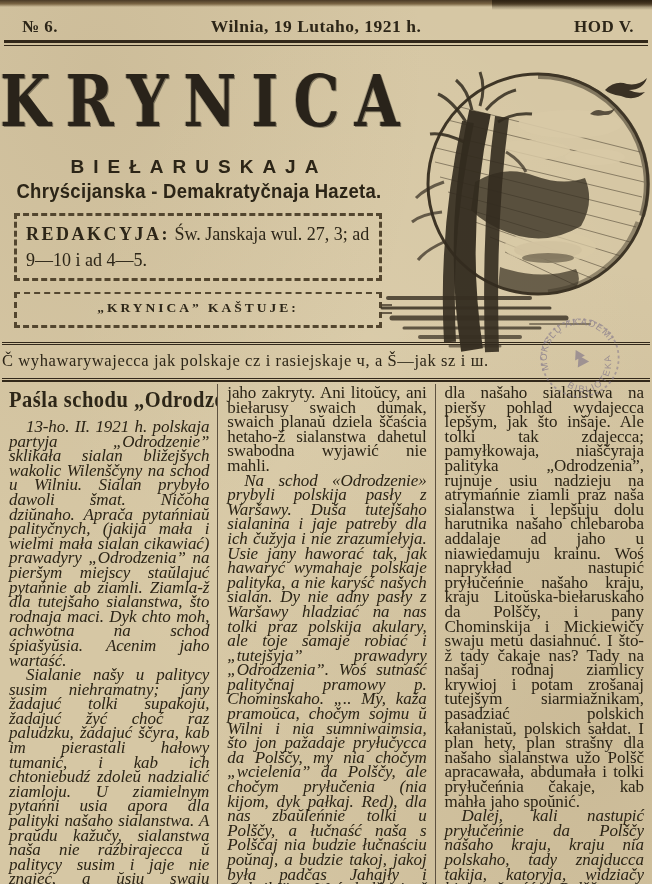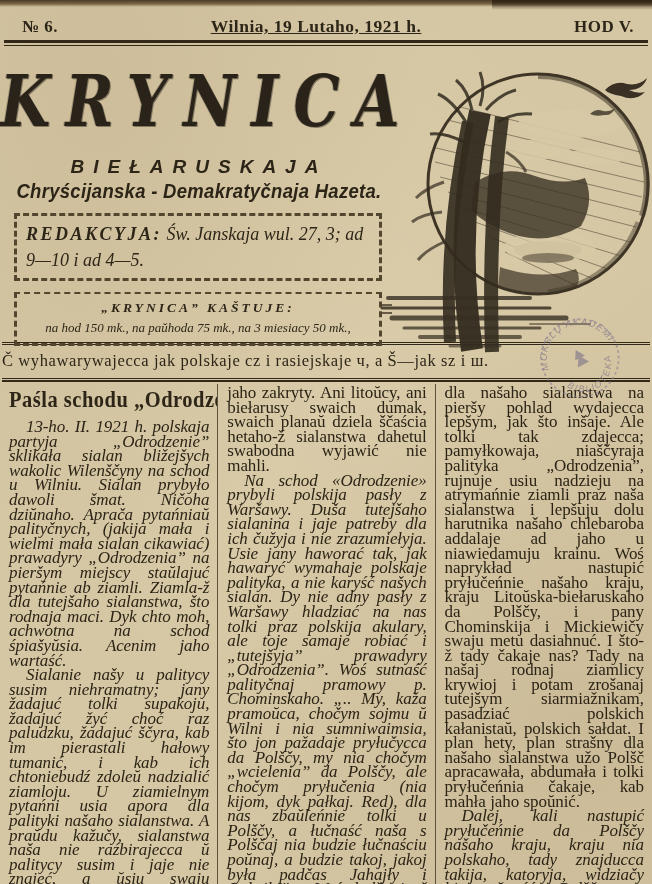--- a/index.html
+++ b/index.html
@@ -14,25 +14,25 @@
     color:#2d2618;
   }
   .scan-edge-top{position:absolute;top:0;left:0;width:652px;height:7px;
     background:linear-gradient(180deg,#4a3a26 0%,#7a6544 55%,rgba(122,101,68,0) 100%);}
   .scan-edge-top::after{content:"";position:absolute;right:0;top:0;width:160px;height:10px;
     background:linear-gradient(180deg,#2e2212,rgba(46,34,18,0));}
 
   
   .header{display:flex;justify-content:space-between;align-items:flex-end;
     padding:16px 18px 3px 22px;font-size:17px;font-weight:bold;letter-spacing:.5px;}
-  .header .center{font-size:17.5px;text-decoration:underline;}
+  .header .center{font-size:17.5px;}
   .rule-heavy{margin:0 4px;border-top:3px solid #32281a;border-bottom:1px solid #32281a;height:2px;}
 
   
-  .mast{position:relative;height:278px;font-style:italic;}
+  .mast{position:relative;height:278px;}
   .mast-left{width:398px;}
   .paper-title{
     font-family:"DejaVu Serif", serif;font-weight:bold;
     font-size:58px;letter-spacing:15px;text-align:center;
     transform:scaleY(1.22);transform-origin:top center;
     margin-top:14px;color:#29231a;
     text-shadow:1px 1px 0 rgba(41,35,26,.45), -1px 0 0 rgba(41,35,26,.25);
     white-space:nowrap;
   }
   .sub1{margin-top:28px;text-align:center;font-family:"Liberation Sans",sans-serif;
@@ -84,21 +84,20 @@
   <div class="mast-left">
     <div class="paper-title">KRYNICA</div>
     <div class="sub1">BIEŁARUSKAJA</div>
     <div class="sub2">Chryścijanska - Demakratyčnaja Hazeta.</div>
     <div class="boxes">
       <div class="info-box">
         <div><span class="lbl">REDAKCYJA:</span> <span>Św. Janskaja wul. 27, 3; ad 9—10 i ad 4—5.</span></div>
       </div>
       <div class="price-box">
         <div class="kost">„KRYNICA” KAŠTUJE:</div>
-        <div>na hod 150 mk., na paŭhoda 75 mk., na 3 miesiacy 50 mk.,</div>
       </div>
     </div>
   </div>
   <div class="margin-mark"></div>
 
   <svg class="vignette" viewBox="0 0 272 292">
     <defs>
       <clipPath id="discClip">
           <circle cx="158" cy="122" r="110"></circle>
         </clipPath>

